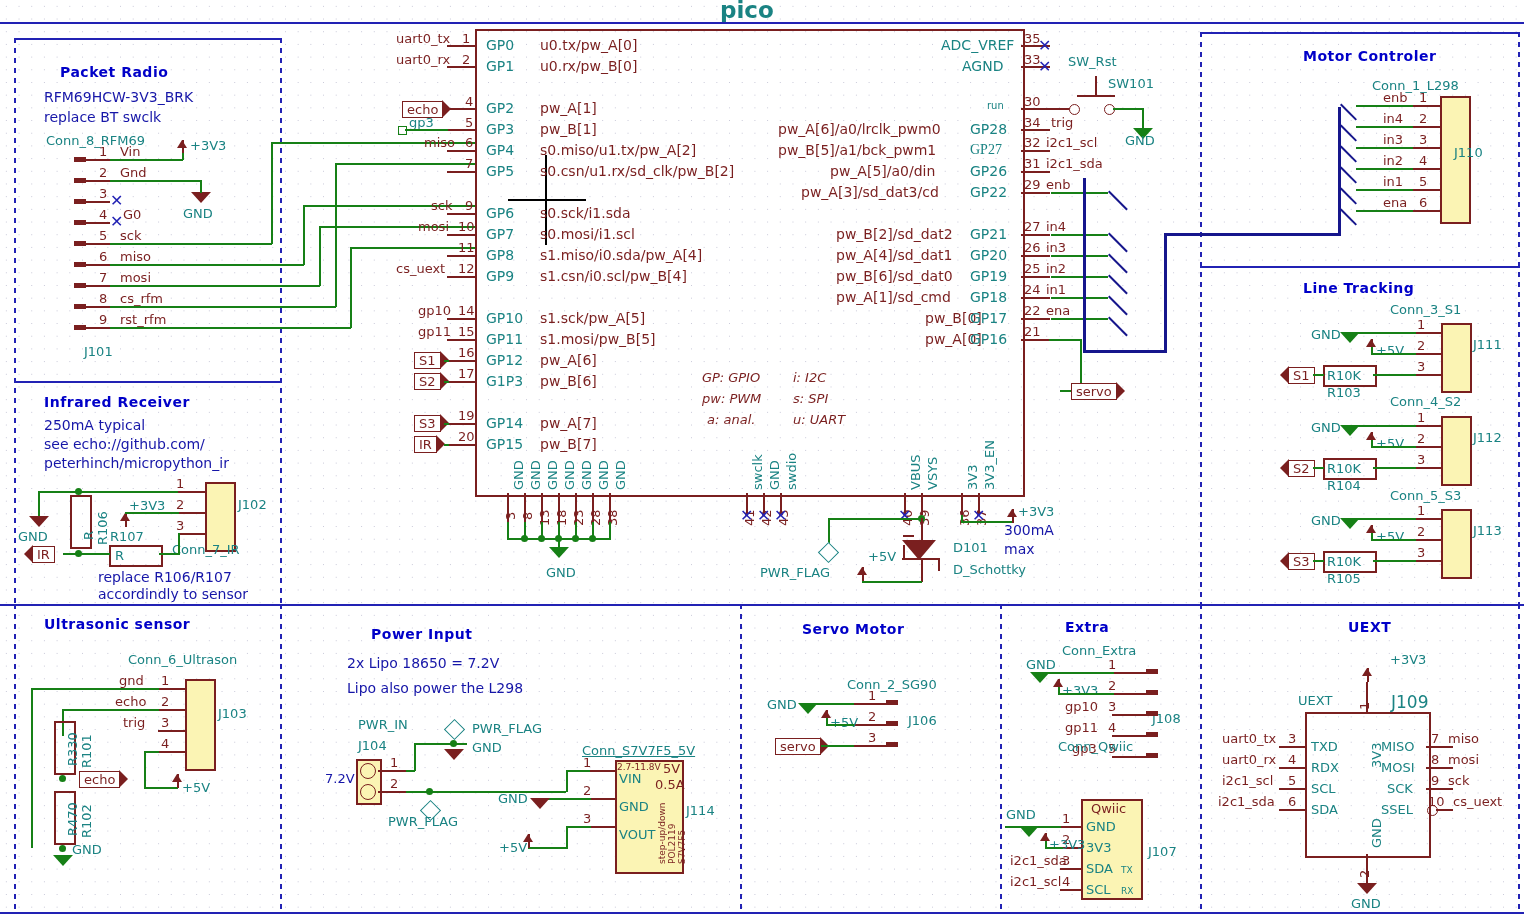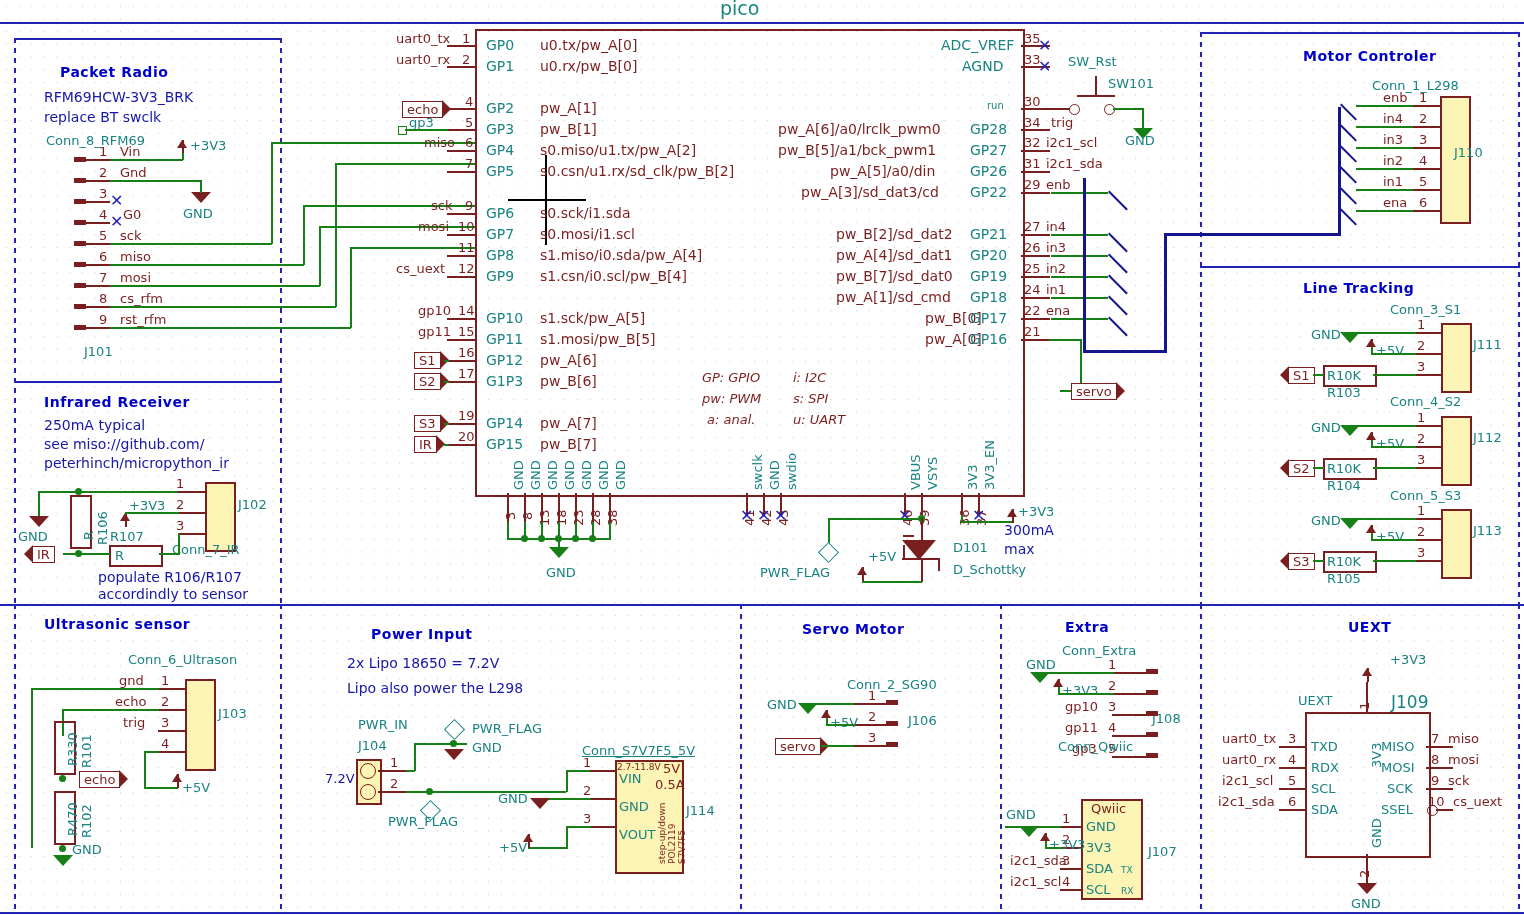--- a/index.html
+++ b/index.html
@@ -46,21 +46,21 @@
   .vtxt{position:absolute;transform:rotate(-90deg);transform-origin:left top;white-space:nowrap;line-height:1;}
   .sw{position:absolute;width:9px;height:9px;border:1.6px solid #7a1f1f;border-radius:50%;background:#fff;}
   .flag{position:absolute;width:13px;height:13px;border:1.6px solid #1a8383;transform:rotate(45deg);background:#fff;}
   .cross{position:absolute;color:#2222b4;font-family:"DejaVu Sans",sans-serif;font-size:16px;line-height:1;}
 </style>
 </head>
 <body>
 
 <div id="sheet">
 
-  <div class="t teal" style="left:720px;top:-1px;font-size:19px;font-weight:normal;">pico</div>
+  <div class="t teal" style="left:720px;top:-1px;font-size:23px;font-weight:bold;">pico</div>
 
   <div class="hr" style="left:0;top:22px;width:1524px;"></div>
   <div class="hr" style="left:0;top:604px;width:1524px;"></div>
   <div class="hr" style="left:0;top:912px;width:1524px;"></div>
   <div class="hr" style="left:14px;top:381px;width:266px;"></div>
   <div class="hr" style="left:1200px;top:266px;width:320px;"></div>
   <div class="vr" style="left:14px;top:38px;height:566px;"></div>
   <div class="vr" style="left:280px;top:38px;height:566px;"></div>
   <div class="vr" style="left:1200px;top:32px;height:572px;"></div>
   <div class="hr" style="left:14px;top:38px;width:266px;"></div>
@@ -153,23 +153,23 @@
     <div class="pinw ph" style="left:74px;top:325px;width:12px;height:5px;"></div>
     <div class="t red" style="left:99px;top:313px;font-size:13px;">9</div>
     <div class="t red" style="left:120px;top:313px;font-size:13px;">rst_rfm</div>
     <div class="wire wh" style="left:110px;top:327px;width:241px;"></div>
     <div class="wire wv" style="left:350px;top:247px;height:81px;"></div>
     <div class="wire wh" style="left:350px;top:247px;width:125px;"></div>
   </div>
 
   <div class="t ttl" style="left:44px;top:395px;font-size:14px;">Infrared Receiver</div>
   <div class="t blue" style="left:44px;top:418px;font-size:14px;">250mA typical</div>
-  <div class="t blue" style="left:44px;top:437px;font-size:14px;">see miso://github.com/</div>
+  <div class="t blue" style="left:44px;top:437px;font-size:14px;">see echo://github.com/</div>
   <div class="t blue" style="left:44px;top:456px;font-size:14px;">peterhinch/micropython_ir</div>
-  <div class="t blue" style="left:98px;top:570px;font-size:14px;">populate R106/R107</div>
+  <div class="t blue" style="left:98px;top:570px;font-size:14px;">replace R106/R107</div>
   <div class="t blue" style="left:98px;top:587px;font-size:14px;">accordindly to sensor</div>
 
   <div class="conn" style="left:205px;top:482px;width:27px;height:66px;"></div>
   <div class="t teal" style="left:238px;top:498px;font-size:13px;">J102</div>
   <div class="t teal" style="left:172px;top:543px;font-size:13px;">Conn_7_IR</div>
 
   <div class="pinw ph" style="left:178px;top:491px;width:28px;"></div>
   <div class="t red" style="left:176px;top:477px;font-size:13px;">1</div>
   <div class="pinw ph" style="left:178px;top:512px;width:28px;"></div>
   <div class="t red" style="left:176px;top:498px;font-size:13px;">2</div>
@@ -680,21 +680,21 @@
   <div class="pinw ph" style="left:1021px;top:108px;width:54px;"></div>
   <div class="t red" style="left:1024px;top:95px;font-size:13px;">30</div>
 
   <div class="t red" style="left:778px;top:122px;font-size:14px;">pw_A[6]/a0/lrclk_pwm0</div>
   <div class="t teal" style="left:970px;top:122px;font-size:14px;">GP28</div>
   <div class="pinw ph" style="left:1021px;top:129px;width:29px;"></div>
   <div class="t red" style="left:1024px;top:116px;font-size:13px;">34</div>
   <div class="t red" style="left:1051px;top:116px;font-size:13px;">trig</div>
 
   <div class="t red" style="left:778px;top:143px;font-size:14px;">pw_B[5]/a1/bck_pwm1</div>
-  <div class="t teal" style="left:970px;top:143px;font-size:14px;">GP27</div>
+  <div class="t teal" style="left:970px;top:143px;font-size:14px;font-family:Liberation Serif, serif;">GP27</div>
   <div class="pinw ph" style="left:1021px;top:150px;width:29px;"></div>
   <div class="t red" style="left:1024px;top:136px;font-size:13px;">32</div>
   <div class="t red" style="left:1046px;top:136px;font-size:13px;">i2c1_scl</div>
 
   <div class="t red" style="left:830px;top:164px;font-size:14px;">pw_A[5]/a0/din</div>
   <div class="t teal" style="left:970px;top:164px;font-size:14px;">GP26</div>
   <div class="pinw ph" style="left:1021px;top:171px;width:29px;"></div>
   <div class="t red" style="left:1024px;top:157px;font-size:13px;">31</div>
   <div class="t red" style="left:1046px;top:157px;font-size:13px;">i2c1_sda</div>
 
@@ -715,21 +715,21 @@
   <div class="ent" style="left:1108px;top:234px;height:26px;transform:rotate(-45deg);"></div>
 
   <div class="t red" style="left:836px;top:248px;font-size:14px;">pw_A[4]/sd_dat1</div>
   <div class="t teal" style="left:970px;top:248px;font-size:14px;">GP20</div>
   <div class="pinw ph" style="left:1021px;top:255px;width:29px;"></div>
   <div class="t red" style="left:1024px;top:241px;font-size:13px;">26</div>
   <div class="t red" style="left:1046px;top:241px;font-size:13px;">in3</div>
   <div class="wire wh" style="left:1051px;top:255px;width:57px;"></div>
   <div class="ent" style="left:1108px;top:255px;height:26px;transform:rotate(-45deg);"></div>
 
-  <div class="t red" style="left:836px;top:269px;font-size:14px;">pw_B[7]/sd_dat0</div>
+  <div class="t red" style="left:836px;top:269px;font-size:14px;">pw_B[6]/sd_dat0</div>
   <div class="t teal" style="left:970px;top:269px;font-size:14px;">GP19</div>
   <div class="pinw ph" style="left:1021px;top:276px;width:29px;"></div>
   <div class="t red" style="left:1024px;top:262px;font-size:13px;">25</div>
   <div class="t red" style="left:1046px;top:262px;font-size:13px;">in2</div>
   <div class="wire wh" style="left:1051px;top:276px;width:57px;"></div>
   <div class="ent" style="left:1108px;top:276px;height:26px;transform:rotate(-45deg);"></div>
 
   <div class="t red" style="left:836px;top:290px;font-size:14px;">pw_A[1]/sd_cmd</div>
   <div class="t teal" style="left:970px;top:290px;font-size:14px;">GP18</div>
   <div class="pinw ph" style="left:1021px;top:297px;width:29px;"></div>

